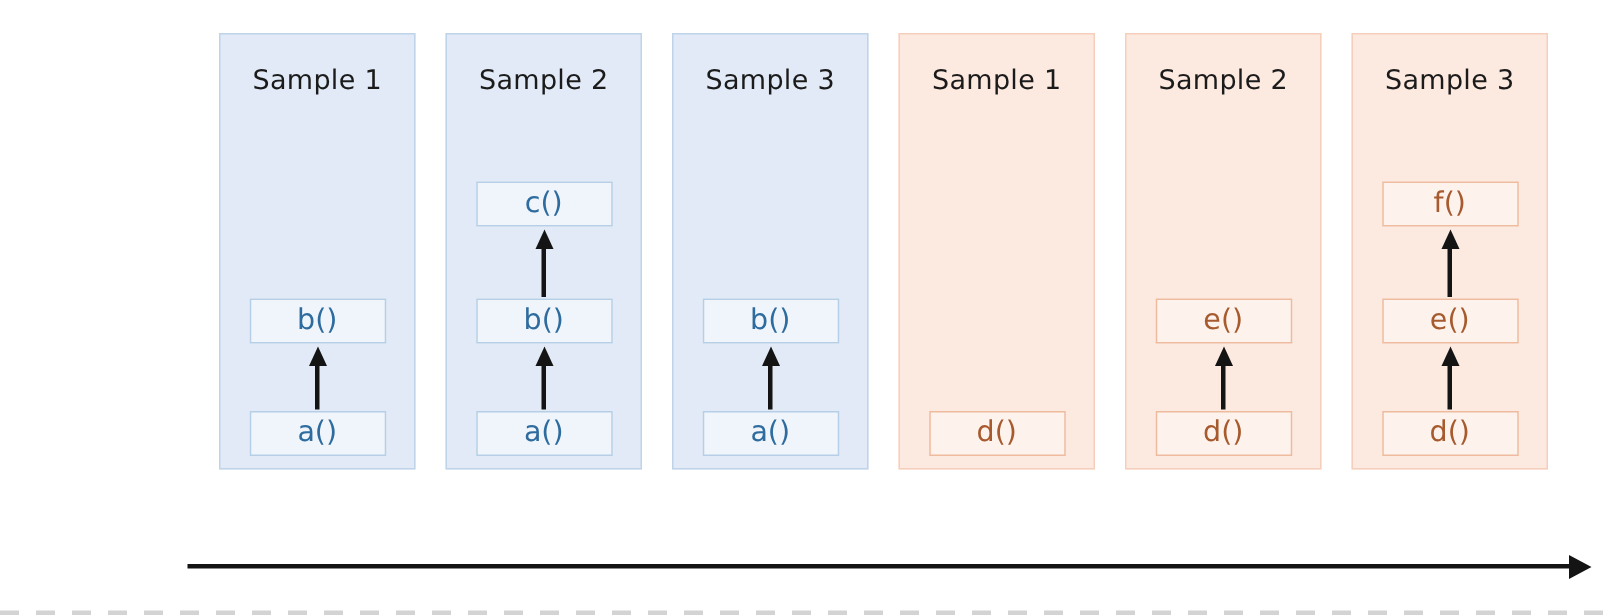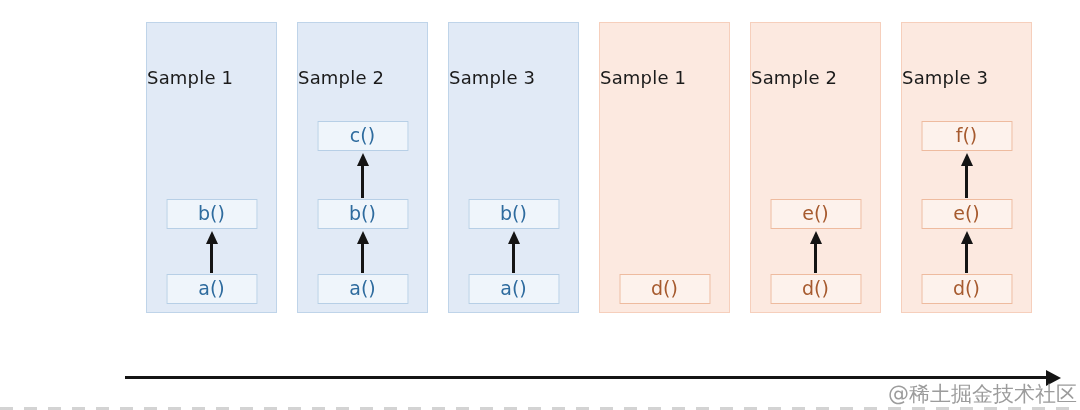--- a/index.html
+++ b/index.html
@@ -16,21 +16,22 @@
   }
   .panel{
     position:relative;
     width:131px;height:291px;
     box-sizing:border-box;
     border:1px solid;
   }
   .panel.blue{background:#e1eaf6;border-color:#bfd4e9;}
   .panel.orange{background:#fce9e0;border-color:#f6cfbc;}
   .panel-title{
-    position:absolute;top:44px;left:0;width:100%;
+    position:absolute;top:20px;left:0;width:100%;
+    text-align:center;
     font-size:18px;color:#1b1b1b;
     letter-spacing:.2px;
   }
   .frame{
     position:absolute;left:50%;transform:translateX(-50%);
     width:91px;height:30px;box-sizing:border-box;
     border:1px solid;
     text-align:center;
     font-size:19px;line-height:27px;
   }
@@ -151,17 +152,16 @@
           <div class="stem"></div>
         </div>
       <div class="frame row-bottom">d()</div>
     </div>
 
   </div>
 
   <div class="thread-line"></div>
   <div class="thread-head"></div>
 
-  <div class="watermark">@稀土掘金技术社区</div>
 
   <div class="bottom-crop"></div>
 
 </div>
 
 </body></html>

